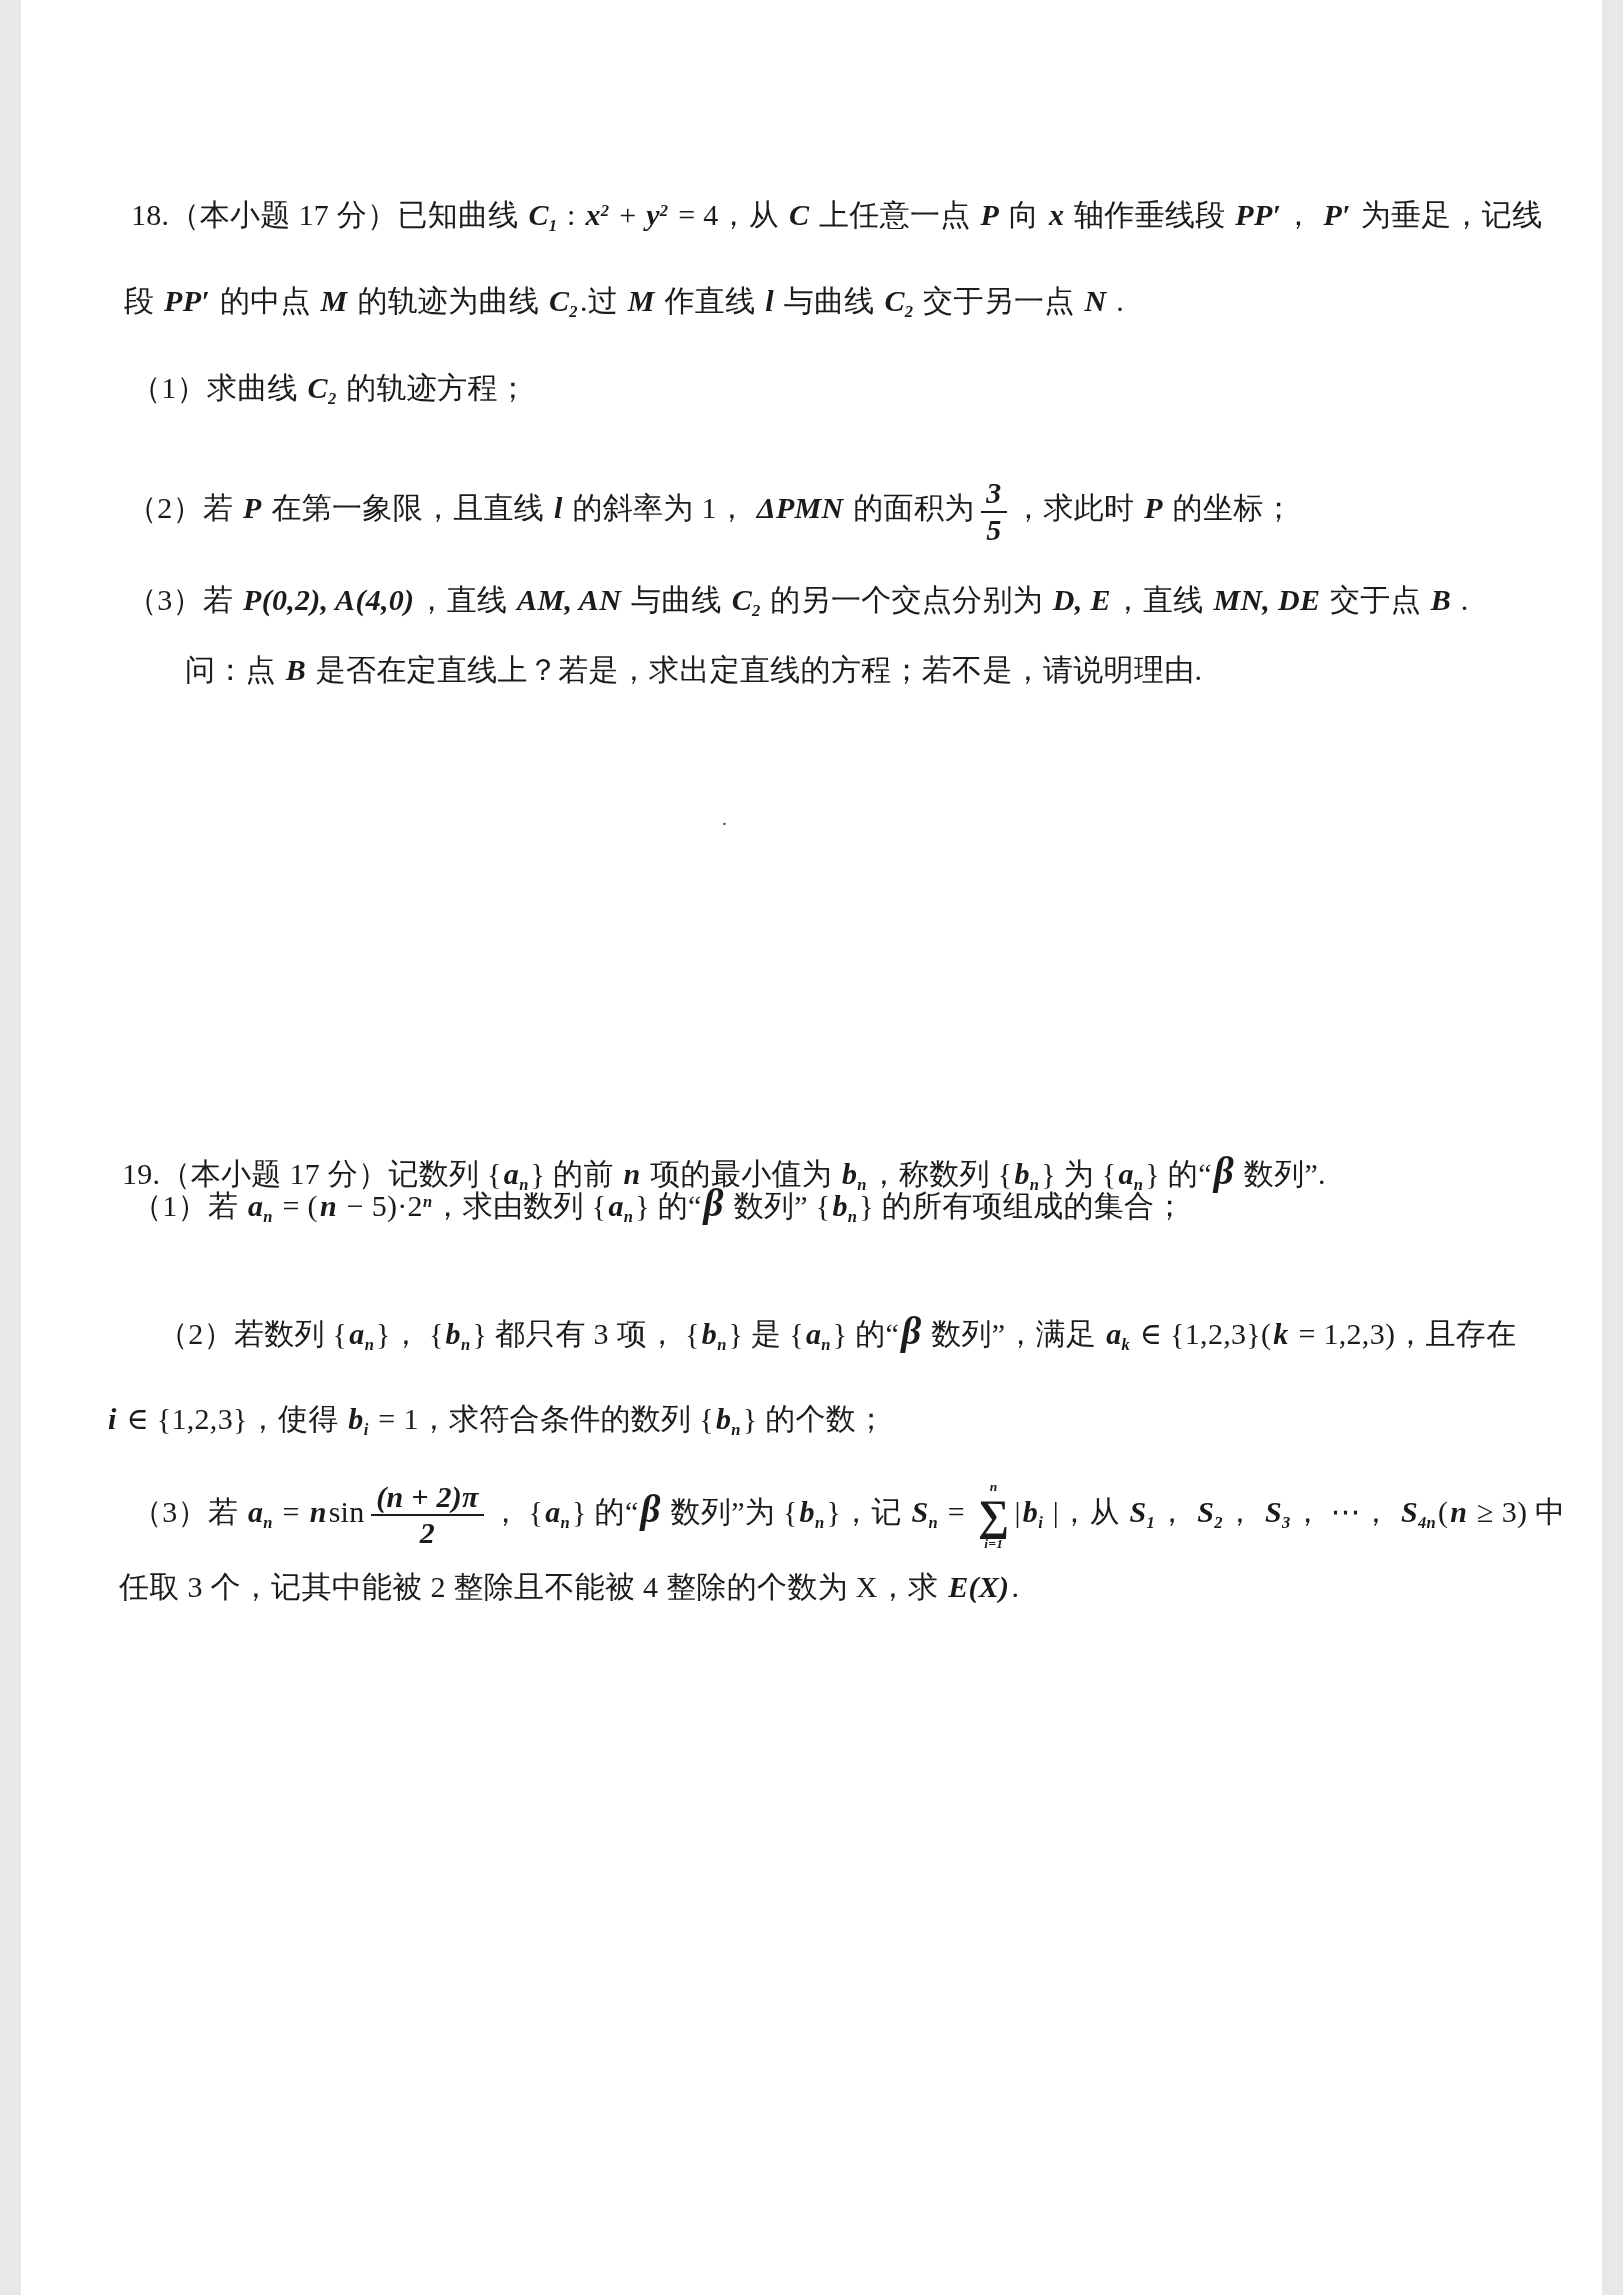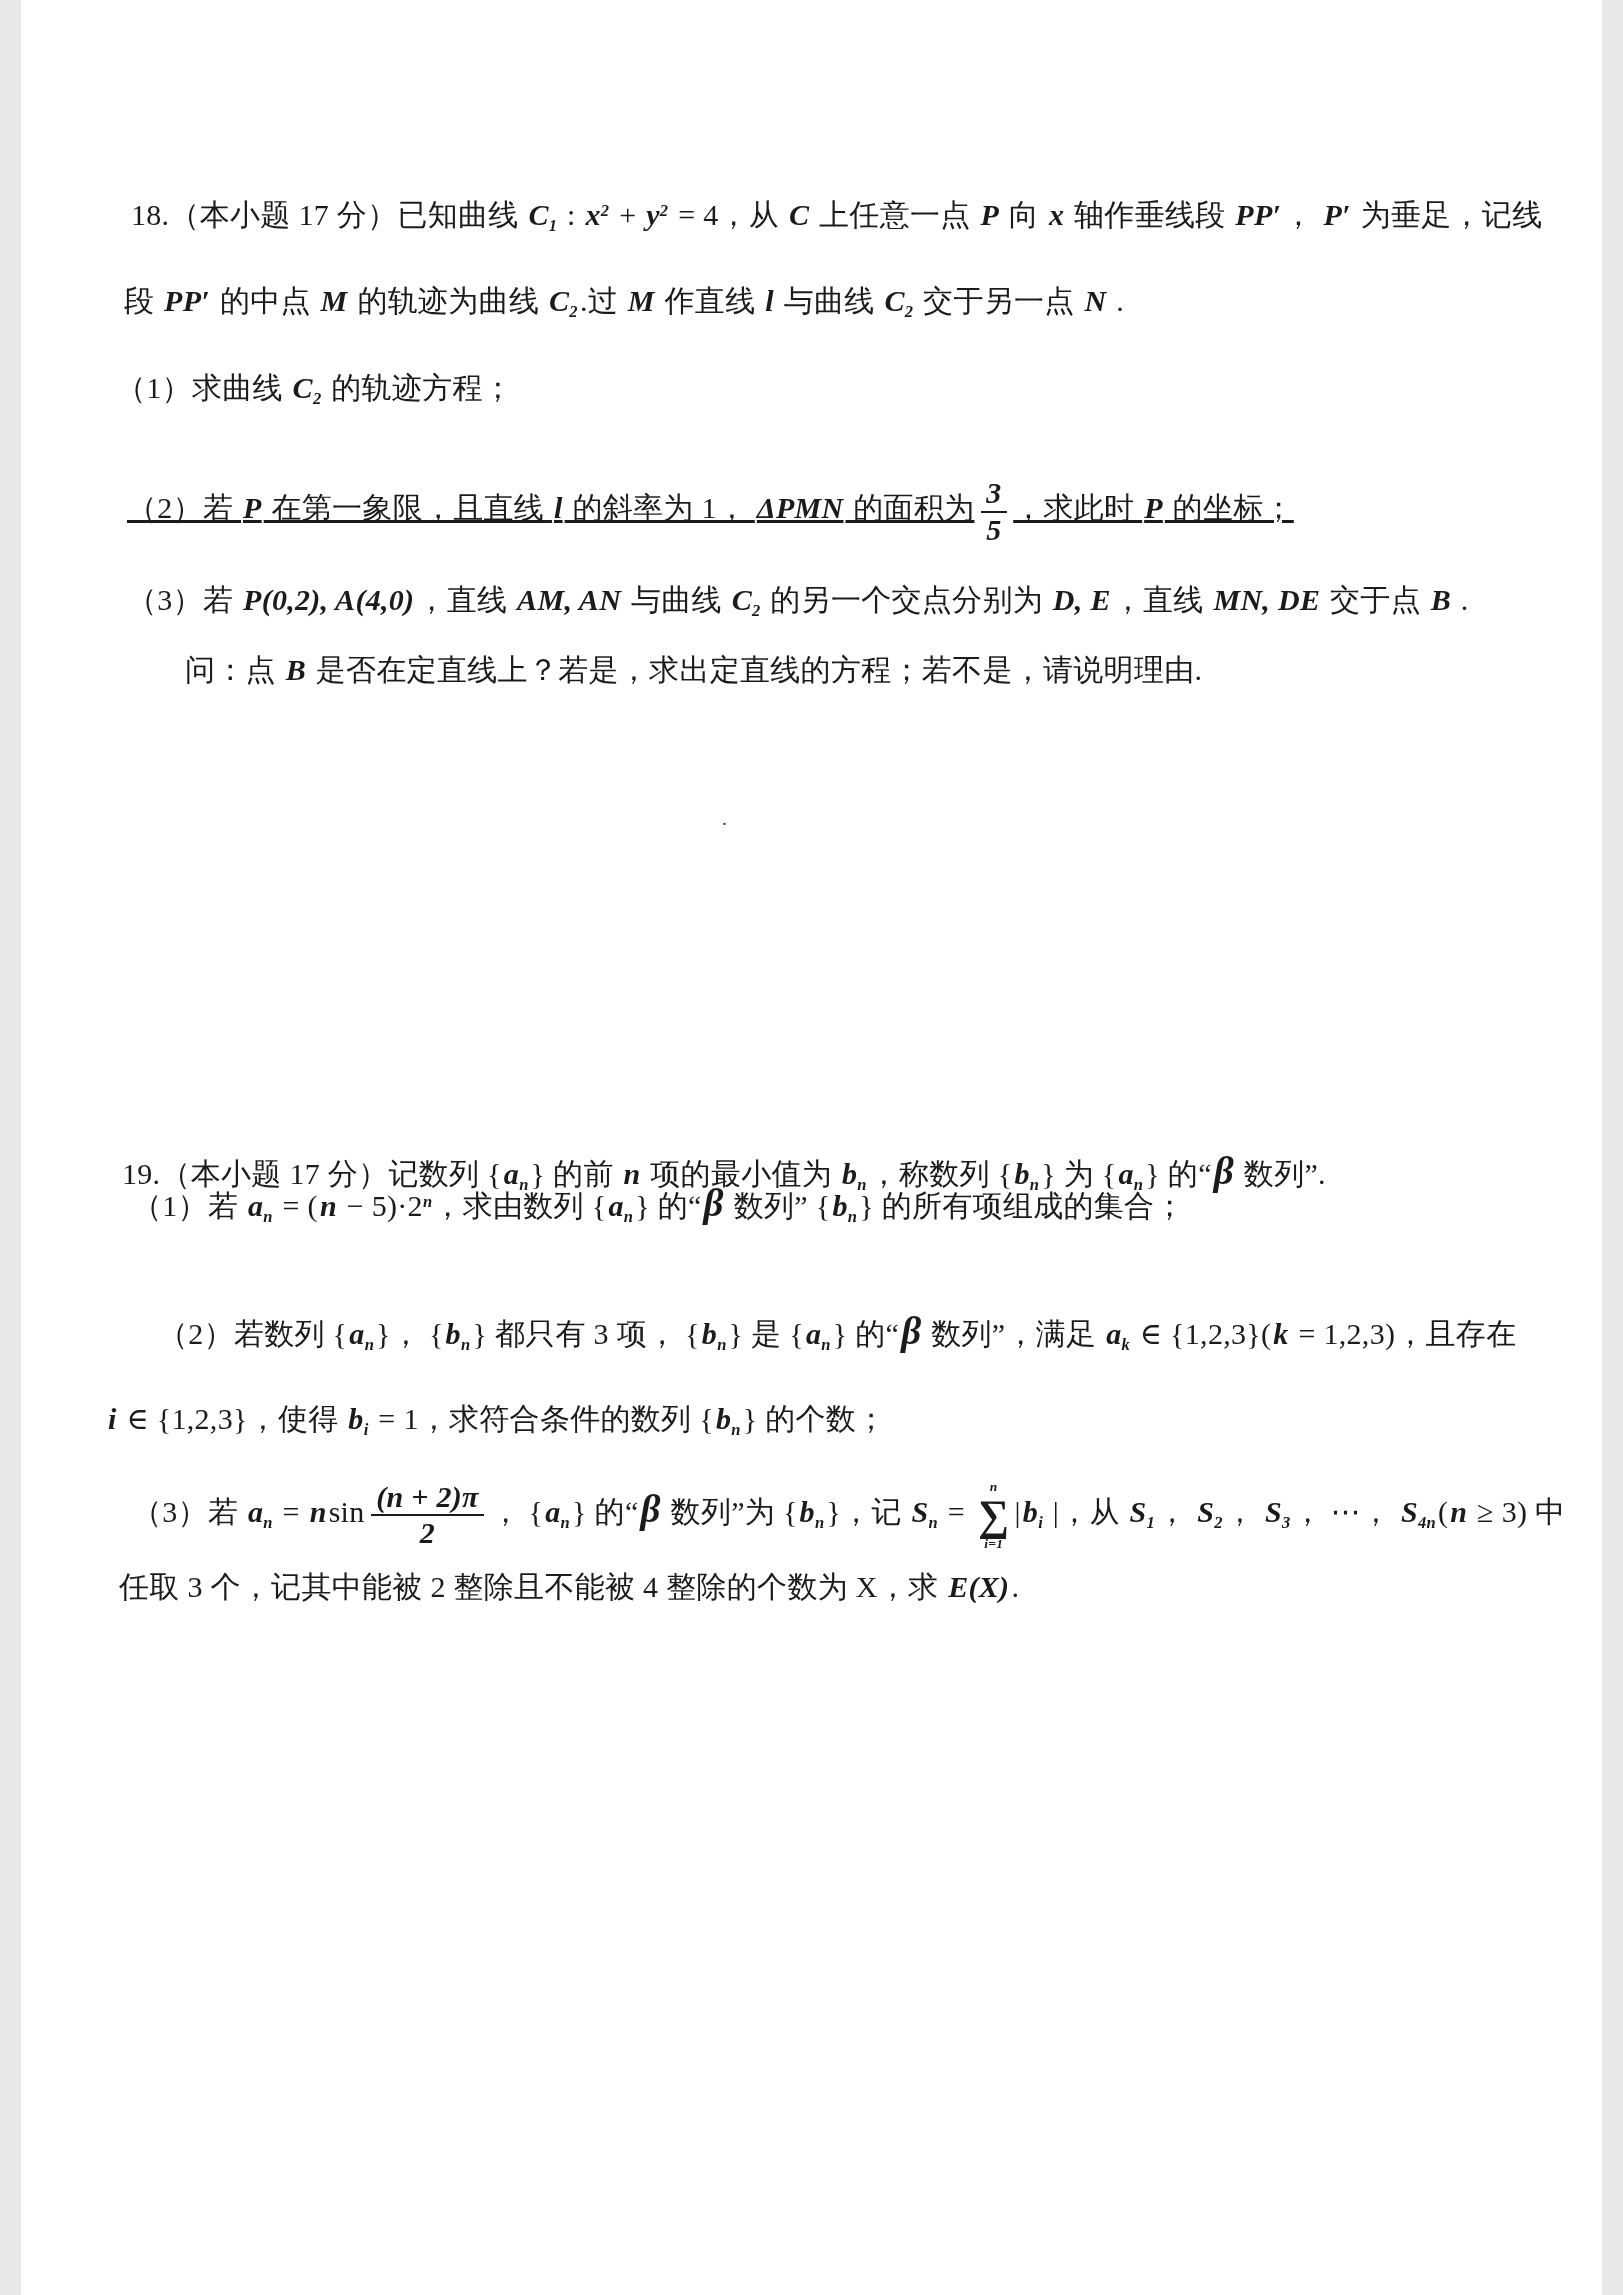--- a/index.html
+++ b/index.html
@@ -56,22 +56,22 @@
     align-items:center;
     vertical-align:middle;
     margin:0 5.2px;
     line-height:1;
   }
   .sum .lim{font-size:0.45em;font-style:italic;font-weight:600;line-height:1.15;}
   .sum .sigma{font-size:1.45em;font-weight:700;line-height:0.95;font-style:normal;}
   
   .l-q18-1 {left:110px; top:195px;}
   .l-q18-2 {left:103px; top:281px;}
-  .l-q18-p1{left:95px; top:368px;}
-  .l-q18-p2{left:106px; top:476px;text-decoration:underline;}
+  .l-q18-p1{left:110px; top:368px;}
+  .l-q18-p2{left:106px; top:476px;}
   .l-q18-p3{left:106px; top:580px;}
   .l-q18-ask{left:164px; top:650px;}
   .l-q19-1 {left:101px; top:1146px;text-align:center;}
   .l-q19-p1{left:111px; top:1178px;}
   .l-q19-p2a{left:105px; top:1306px;margin-left:32px;}
   .l-q19-p2b{left:85px; top:1399px;}
   .l-q19-p3a{left:111px; top:1479px;}
   .l-q19-p3b{left:98px; top:1567px;}
   .artifact-dot{
     position:absolute;

